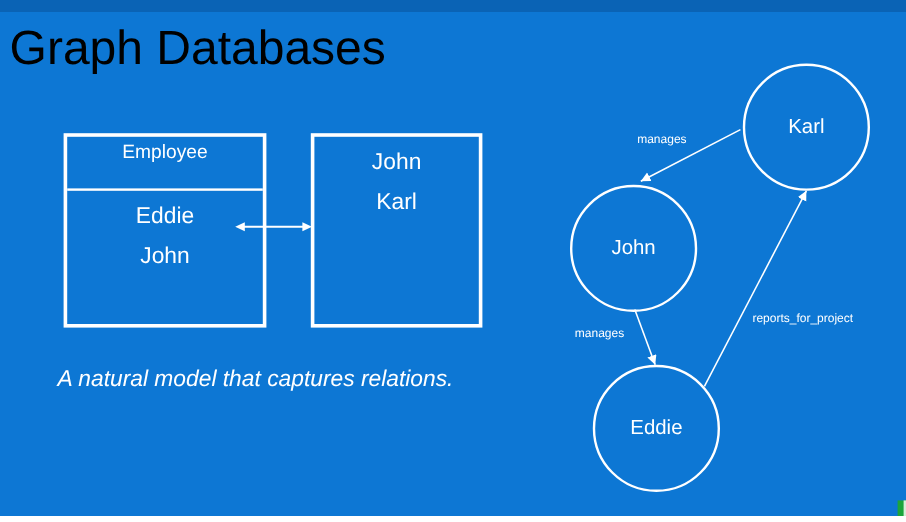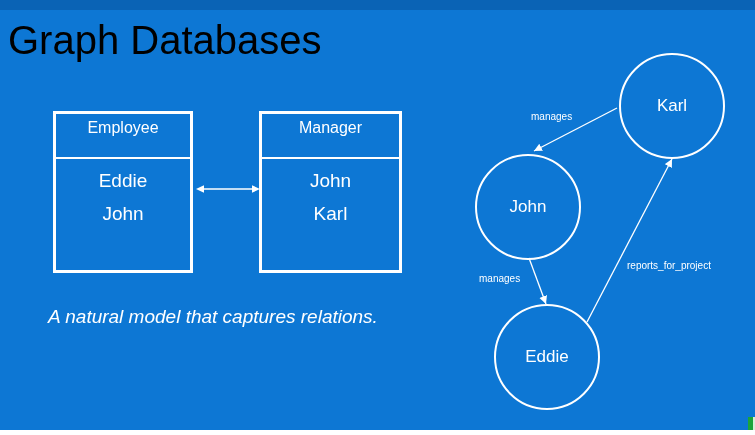--- a/index.html
+++ b/index.html
@@ -17,21 +17,21 @@
     background:#0a63b5;
   }
   .slide-title {
     position:absolute; left:8px; top:18px;
     font-size:40px; font-weight:300; letter-spacing:0px;
     color:#000000; white-space:nowrap;
   }
   .entity-table {
     position:absolute; top:111px;
     border:3px solid #ffffff;
-    width:140px; height:162px;
+    width:169px; height:162px;
   }
   .entity-table.employee { left:53px; }
   .entity-table.manager  { left:259px; width:143px; }
   .entity-header {
     height:45px; border-bottom:2px solid #ffffff;
     display:flex; justify-content:center; align-items:flex-start;
     padding-top:5px; font-size:16px; font-weight:300;
   }
   .entity-body { padding-top:5px; }
   .entity-row {
@@ -75,21 +75,20 @@
 
 <div class="entity-table employee">
   <div class="entity-header">Employee</div>
   <div class="entity-body">
     <div class="entity-row">Eddie</div>
     <div class="entity-row">John</div>
   </div>
 </div>
 
 <div class="entity-table manager">
-  <div class="entity-header">Manager</div>
   <div class="entity-body">
     <div class="entity-row">John</div>
     <div class="entity-row">Karl</div>
   </div>
 </div>
 
 <svg class="relation-arrow" width="66" height="14" viewBox="0 0 66 14">
   <line x1="7" y1="7" x2="59" y2="7" stroke="#ffffff" stroke-width="1.6"></line>
   <path d="M1,7 L9,3.2 L9,10.8 Z" fill="#ffffff"></path>
   <path d="M65,7 L57,3.2 L57,10.8 Z" fill="#ffffff"></path>

